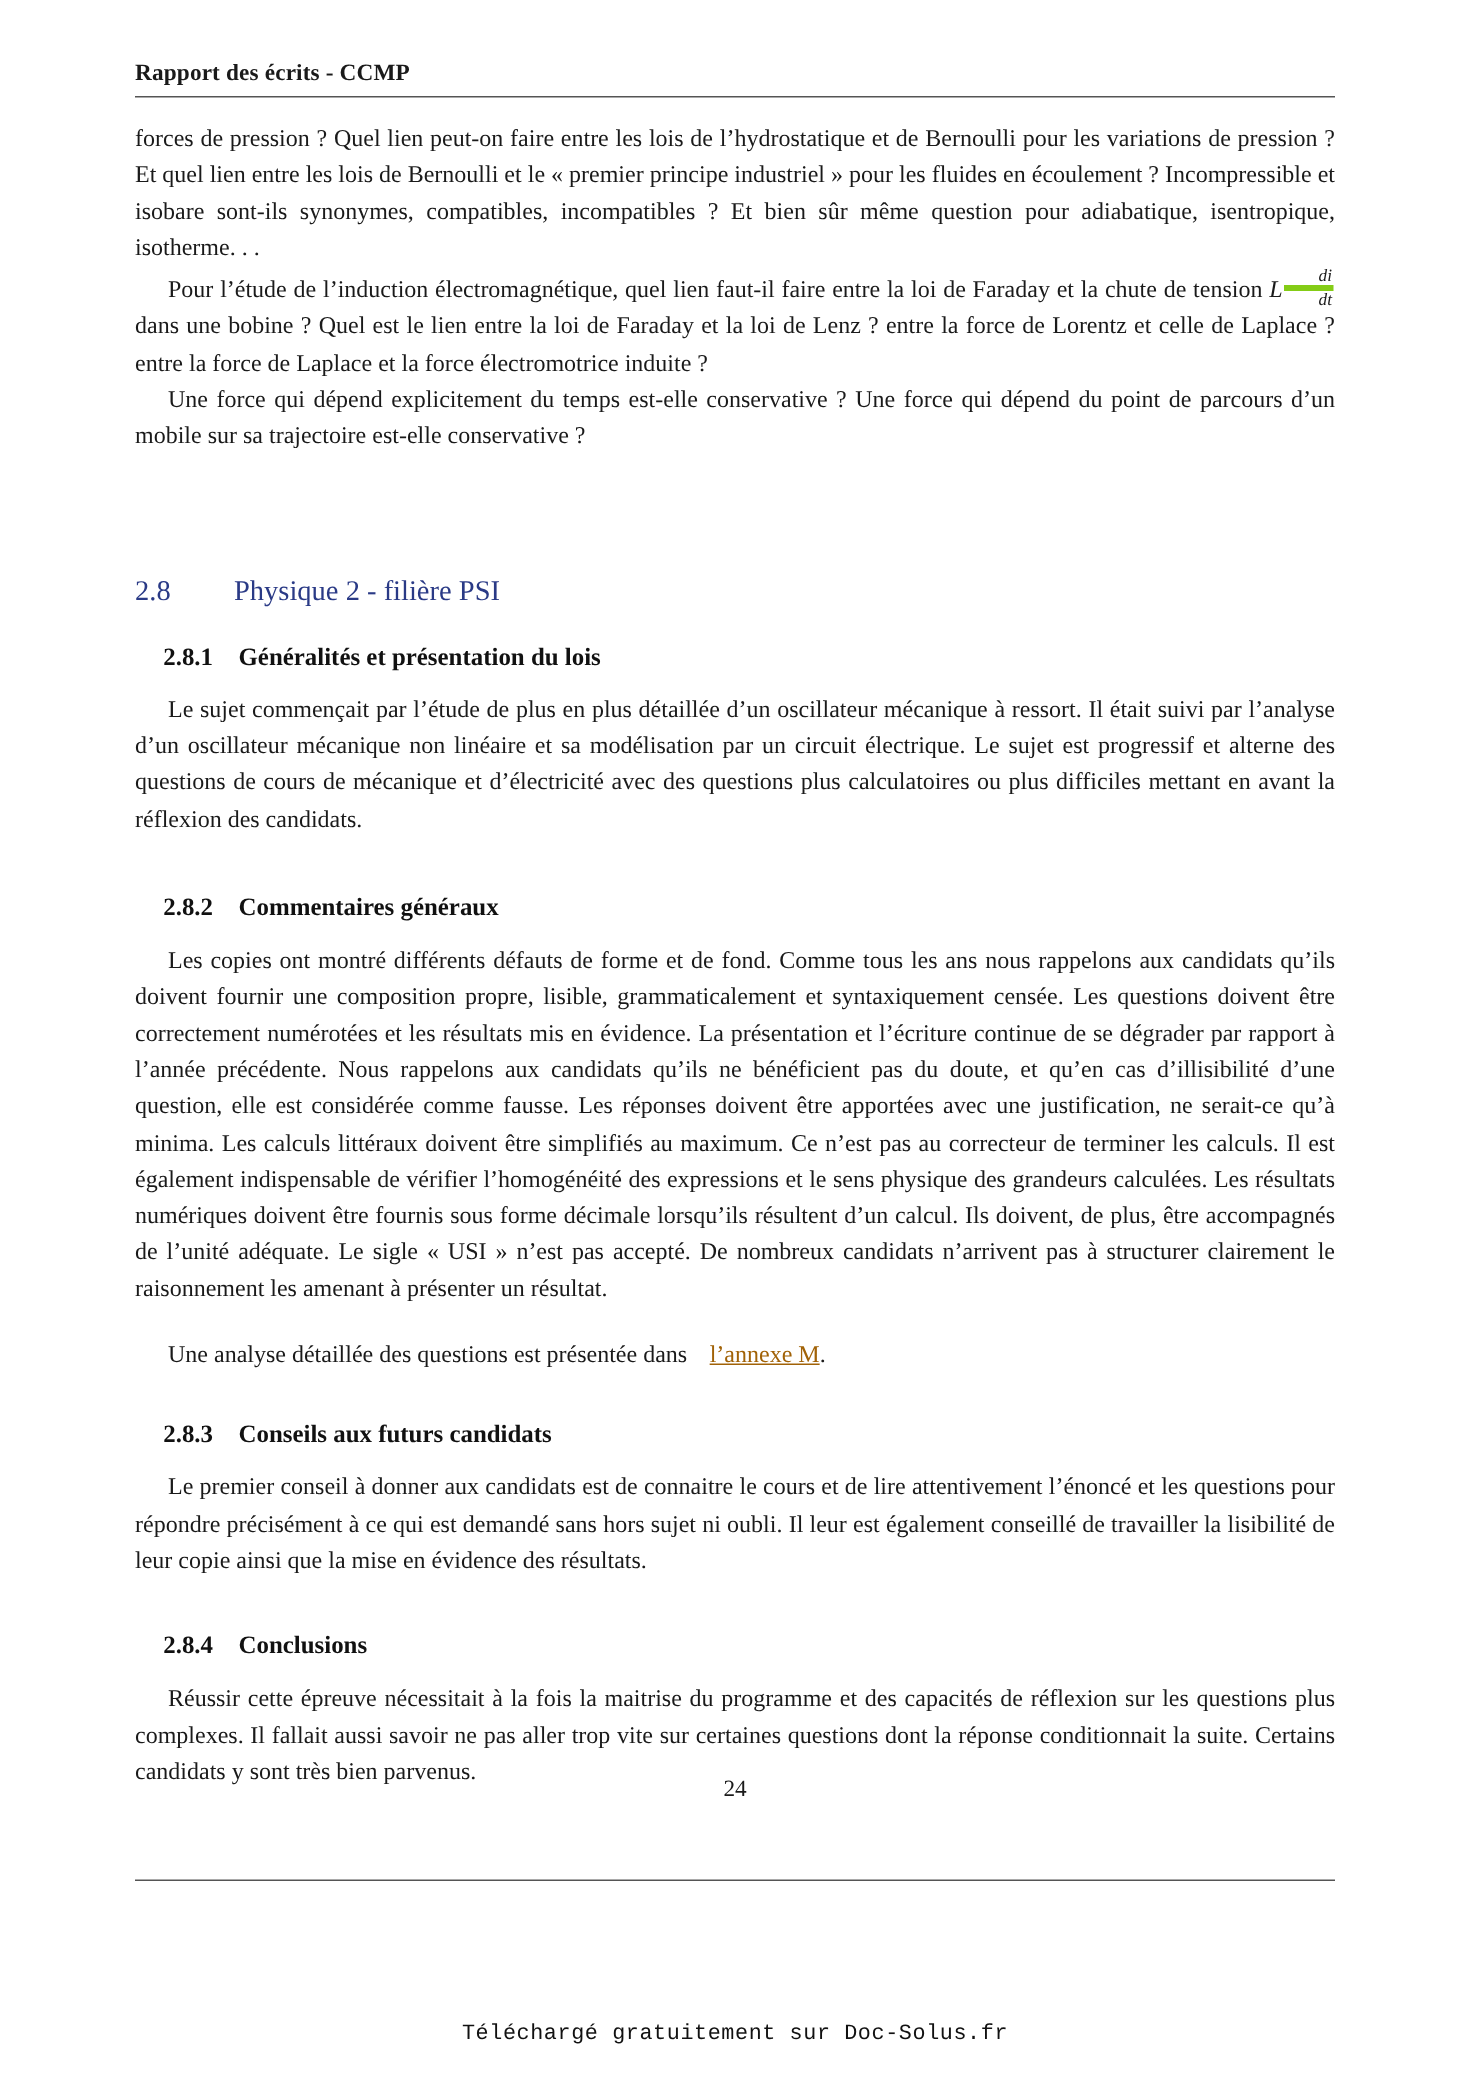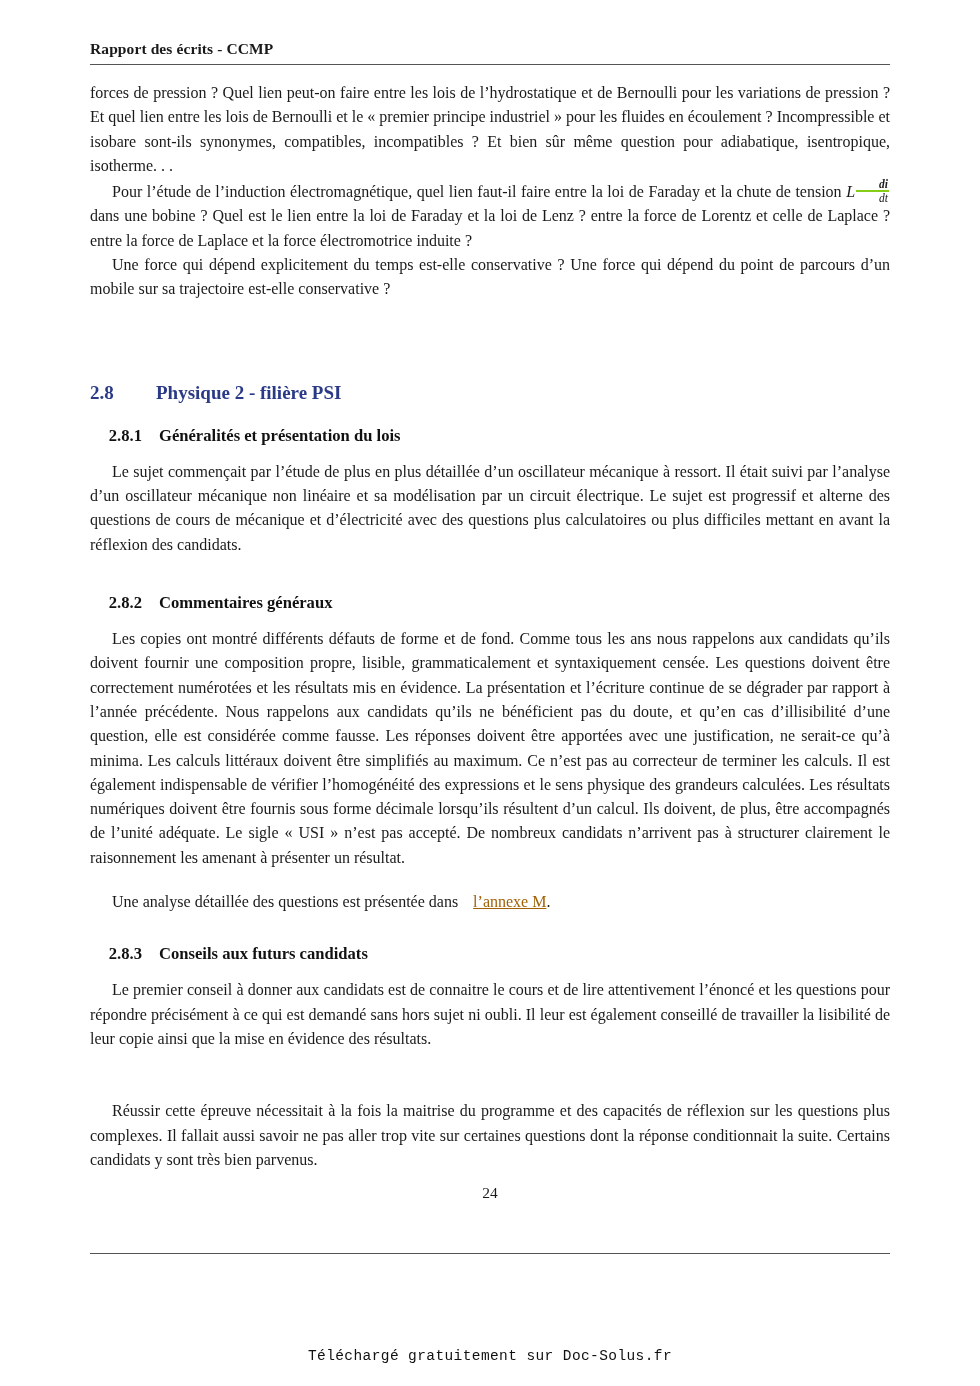--- a/index.html
+++ b/index.html
@@ -49,21 +49,21 @@
     text-justify: inter-word;
     hyphens: manual;
   }
   p.indent {
     text-indent: 22px;
   }
   .gap-med { height: 16px; }
   .gap-large { height: 48px; }
   .sec-title {
     color: #2a3a86;
-    font-weight: bold;
+    font-weight: normal;
     font-size: 19px;
     margin: 0;
     display: flex;
     gap: 22px;
   }
   .sec-title .num { min-width: 44px; }
   .subsec-title {
     font-weight: bold;
     font-size: 16.6px;
     margin: 0;
@@ -80,23 +80,22 @@
   .frac {
     display: inline-block;
     vertical-align: -0.45em;
     text-align: center;
     font-size: 0.72em;
     line-height: 1.05;
     margin: 0 1px;
   }
   .frac .num {
     display: block;
-    border-bottom: 2px solid #84cc16;
+    border-bottom: 4px solid #84cc16;
     padding: 0 1px;
-    font-weight: bold;
   }
   .frac .den {
     display: block;
     padding: 0 1px;
   }
   .mathit { font-style: italic; font-family: "Liberation Serif", serif; }
   .footer-rule {
     position: absolute;
     left: 90px;
     top: 1245px;
@@ -184,20 +183,24 @@
       <span class="num">2.8.3</span>
       <span>Conseils aux futurs candidats</span>
     </div>
 
     <div style="height:14px"></div>
 
     <p class="indent">Le premier conseil à donner aux candidats est de connaitre le cours et de lire attentivement l’énoncé et les questions pour répondre précisément à ce qui est demandé sans hors sujet ni oubli. Il leur est également conseillé de travailler la lisibilité de leur copie ainsi que la mise en évidence des résultats.</p>
 
     <div style="height:34px"></div>
 
+    <div class="subsec-title">
+      <span class="num">2.8.4</span>
+      <span>Conclusions</span>
+    </div>
 
     <div style="height:14px"></div>
 
     <p class="indent">Réussir cette épreuve nécessitait à la fois la maitrise du programme et des capacités de réflexion sur les questions plus complexes. Il fallait aussi savoir ne pas aller trop vite sur certaines questions dont la réponse conditionnait la suite. Certains candidats y sont très bien parvenus.</p>
 
   </div>
 
   <hr class="footer-rule">
   <div class="page-number">24</div>
   <div class="download-note">Téléchargé gratuitement sur Doc-Solus.fr</div>

